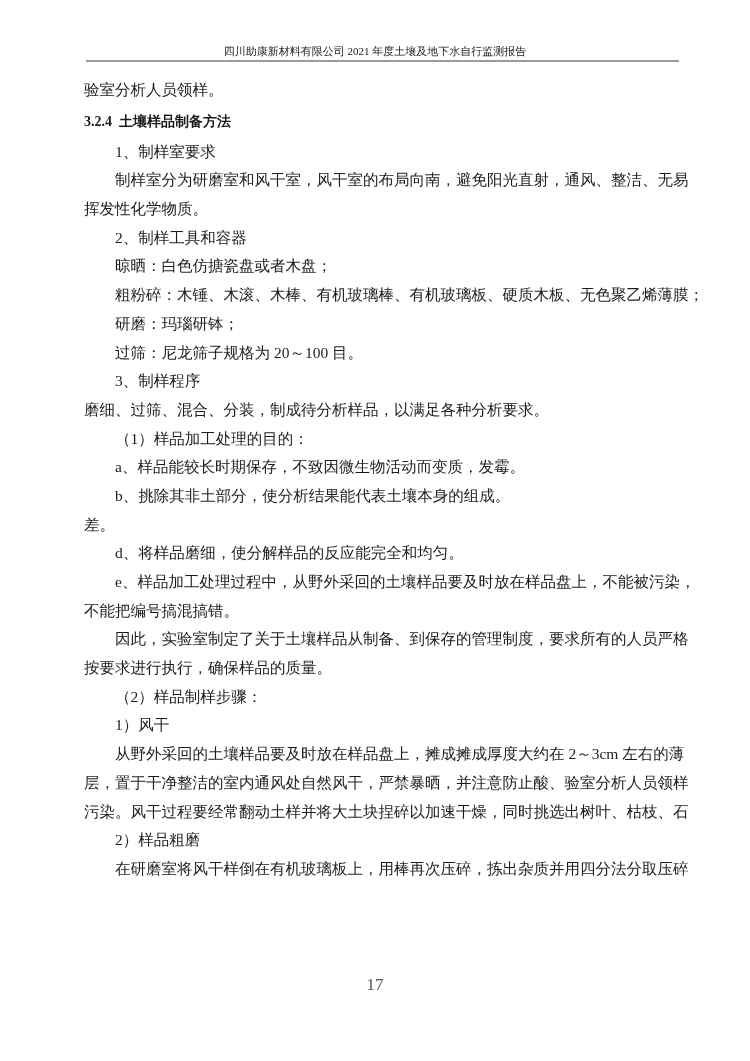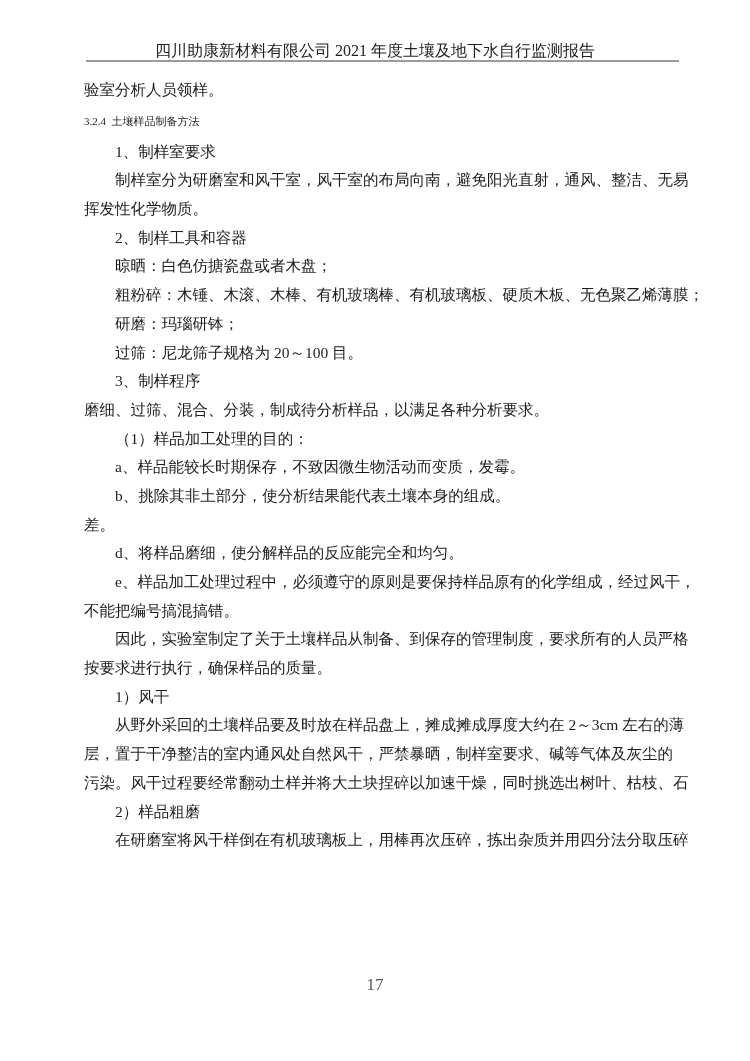--- a/index.html
+++ b/index.html
@@ -12,21 +12,21 @@
     font-family: "Liberation Serif", "DejaVu Serif", serif;
     color: #1c1c1c;
     overflow: hidden;
   }
   .header {
     position: absolute;
     top: 43px;
     left: 0;
     width: 100%;
     text-align: center;
-    font-size: 16px;
+    font-size: 11px;
     line-height: 16px;
     color: #222222;
     white-space: pre;
   }
   .header-rule {
     position: absolute;
     top: 60px;
     left: 86px;
     width: 593px;
     height: 0;
@@ -40,22 +40,22 @@
   }
   .line {
     height: 28.7px;
     line-height: 28.7px;
     font-size: 15.5px;
     white-space: pre;
     overflow: visible;
   }
   .indent { text-indent: 31px; }
   .heading {
-    font-weight: 400;
-    font-size: 11px;
+    font-weight: 700;
+    font-size: 14px;
     height: 33px;
     line-height: 33px;
     white-space: pre;
   }
   .footer {
     position: absolute;
     top: 977px;
     left: 0;
     width: 100%;
     text-align: center;
@@ -81,25 +81,26 @@
       <div class="line indent">粗粉碎：木锤、木滚、木棒、有机玻璃棒、有机玻璃板、硬质木板、无色聚乙烯薄膜；</div>
       <div class="line indent">研磨：玛瑙研钵；</div>
       <div class="line indent">过筛：尼龙筛子规格为 20～100 目。</div>
       <div class="line indent">3、制样程序</div>
       <div class="line">磨细、过筛、混合、分装，制成待分析样品，以满足各种分析要求。</div>
       <div class="line indent">（1）样品加工处理的目的：</div>
       <div class="line indent">a、样品能较长时期保存，不致因微生物活动而变质，发霉。</div>
       <div class="line indent">b、挑除其非土部分，使分析结果能代表土壤本身的组成。</div>
       <div class="line">差。</div>
       <div class="line indent">d、将样品磨细，使分解样品的反应能完全和均匀。</div>
-      <div class="line indent">e、样品加工处理过程中，必须遵守的原则是要保持样品原有的化学组成，经过风干，</div>
+      <div class="line indent">e、样品加工处理过程中，从野外采回的土壤样品要及时放在样品盘上，不能被污染，</div>
       <div class="line">不能把编号搞混搞错。</div>
       <div class="line indent">因此，实验室制定了关于土壤样品从制备、到保存的管理制度，要求所有的人员严格</div>
       <div class="line">按要求进行执行，确保样品的质量。</div>
+      <div class="line indent">（2）样品制样步骤：</div>
       <div class="line indent">1）风干</div>
       <div class="line indent">从野外采回的土壤样品要及时放在样品盘上，摊成摊成厚度大约在 2～3cm 左右的薄</div>
-      <div class="line">层，置于干净整洁的室内通风处自然风干，严禁暴晒，制样室要求、碱等气体及灰尘的</div>
+      <div class="line">层，置于干净整洁的室内通风处自然风干，严禁暴晒，并注意防止酸、验室分析人员领样</div>
       <div class="line">污染。风干过程要经常翻动土样并将大土块捏碎以加速干燥，同时挑选出树叶、枯枝、石</div>
       <div class="line indent">2）样品粗磨</div>
       <div class="line indent">在研磨室将风干样倒在有机玻璃板上，用棒再次压碎，拣出杂质并用四分法分取压碎</div>
     </div>
   <div class="footer">17</div>
 </div>
 
 </body></html>

